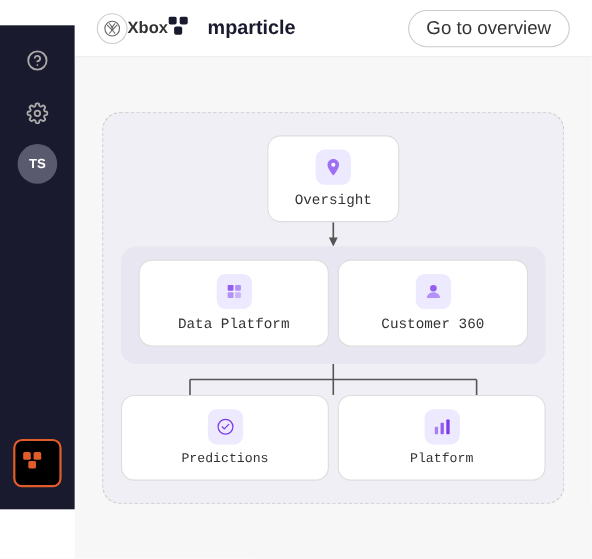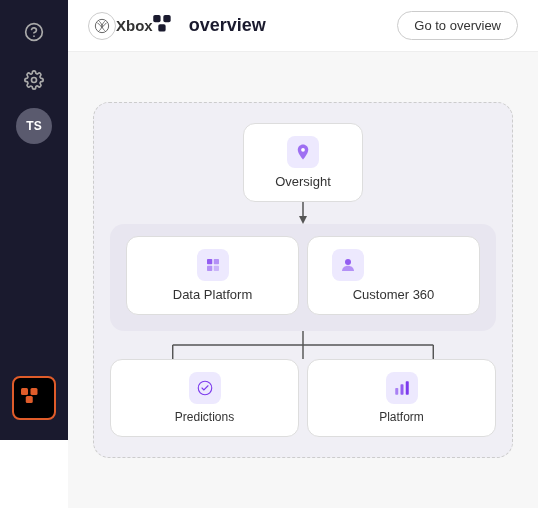--- a/index.html
+++ b/index.html
@@ -16,20 +16,21 @@
     .sidebar {
       width: 68px;
       height: 440px;
       background: #1a1a2e;
       display: flex;
       flex-direction: column;
       align-items: center;
       padding: 12px 0;
       gap: 0;
       flex-shrink: 0;
+      margin-top: 23px;
     }
     .sidebar-top {
       flex: 1;
       display: flex;
       flex-direction: column;
       align-items: center;
       gap: 8px;
     }
     .sidebar-icon {
       width: 40px;
@@ -117,34 +118,35 @@
     .mparticle-text {
       font-size: 18px;
       font-weight: 600;
       color: #1a1a2e;
     }
     .go-to-overview-btn {
       background: #fff;
       border: 1.5px solid #ccc;
       border-radius: 20px;
       padding: 6px 16px;
-      font-size: 13px;
+      font-size: 17px;
       color: #333;
       cursor: pointer;
       white-space: nowrap;
     }
 
     
     .diagram-area {
       flex: 1;
       padding: 16px 25px;
       overflow: hidden;
       display: flex;
       align-items: center;
       justify-content: center;
+      font-family: Liberation Mono, monospace;
     }
 
     .diagram-container {
       background: #f0eff5;
       border-radius: 16px;
       border: 1.5px dashed #ccc;
       width: 100%;
       max-width: 440px;
       padding: 20px 16px 20px;
       display: flex;
@@ -216,20 +218,21 @@
       max-width: 200px;
     }
 
     .node-c360 {
       background: #fff;
       border: 1.5px solid #ddd;
       border-radius: 12px;
       padding: 12px 24px;
       display: flex;
       flex-direction: column;
+      align-items: center;
       gap: 6px;
       min-width: 160px;
       width: 100%;
       max-width: 200px;
     }
 
     
     .bottom-section {
       width: 100%;
       display: flex;
@@ -313,21 +316,21 @@
           <path d="M8 5c2 2 4 5 4 7s-2 5-4 7M16 5c-2 2-4 5-4 7s2 5 4 7" stroke="#666"></path>
         </svg>
       </div>
       <span class="header-app-name" style="font-size:15px;font-weight:600;color:#333;">Xbox</span>
       <div class="mparticle-logo">
         <svg class="mparticle-icon" viewBox="0 0 30 24" fill="none">
           <rect x="0" y="0" width="8" height="8" rx="2" fill="#1a1a2e"></rect>
           <rect x="11" y="0" width="8" height="8" rx="2" fill="#1a1a2e"></rect>
           <rect x="5.5" y="10" width="8" height="8" rx="2" fill="#1a1a2e"></rect>
         </svg>
-        <span class="mparticle-text">overview</span>
+        <span class="mparticle-text">mparticle</span>
       </div>
     </div>
     <button class="go-to-overview-btn">Go to overview</button>
   </div>
 
   <div class="diagram-area">
     <div class="diagram-container">
 
       <div class="node-oversight">
         <div class="node-icon">

